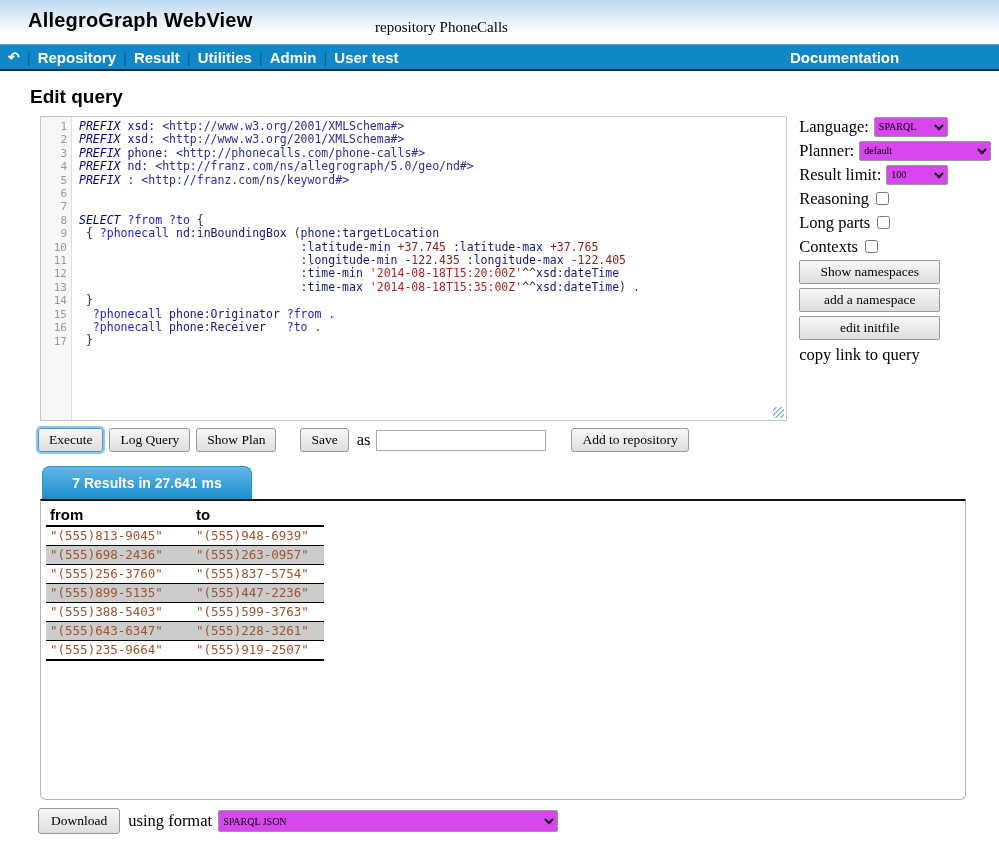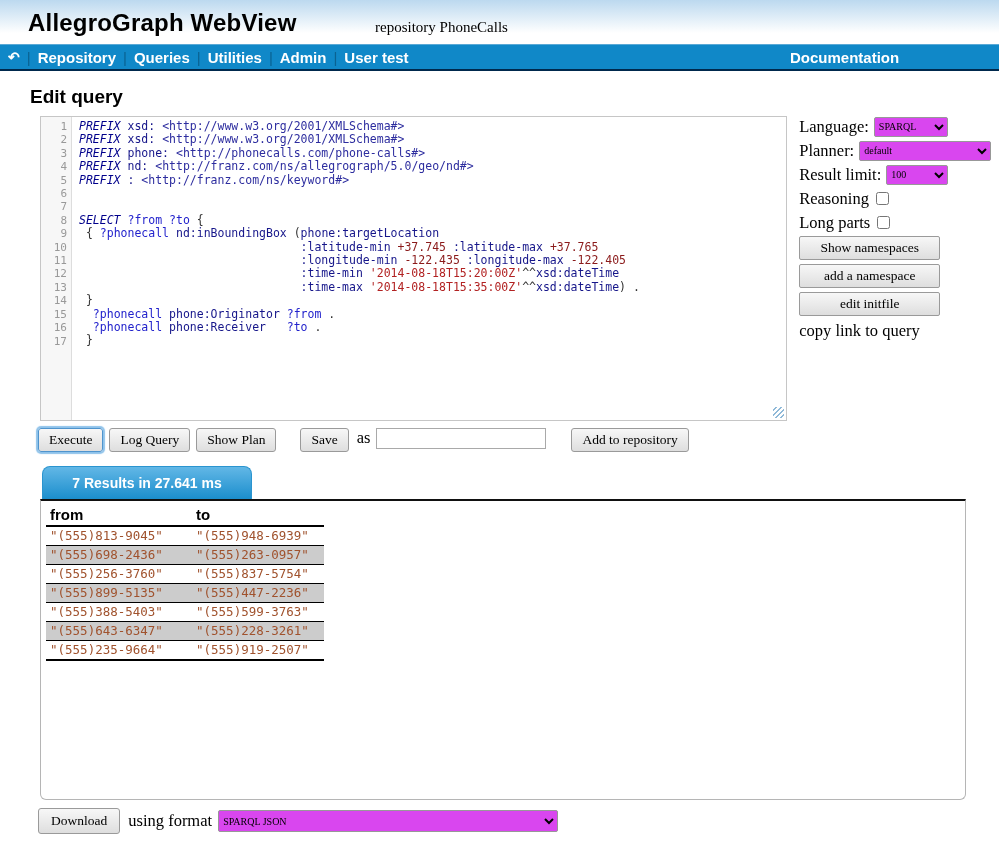--- a/index.html
+++ b/index.html
@@ -1,21 +1,21 @@
 <!DOCTYPE html>
 <html><head>
 <meta charset="utf-8">
 <style>
   * { margin:0; padding:0; box-sizing:border-box; }
   html,body { width:999px; height:848px; background:#fff; overflow:hidden;
               font-family:"Liberation Sans", sans-serif; }
 
   
   .header { height:44px; background:linear-gradient(#bcd9ef, #ffffff 75%); position:relative; }
-  .app-title { position:absolute; left:28px; top:9px; font-size:24px; font-weight:bold; color:#000;
+  .app-title { position:absolute; left:28px; top:9px; font-size:20px; font-weight:bold; color:#000;
                letter-spacing:0.2px; }
   .repo-label { position:absolute; left:375px; top:19px; font-family:"Liberation Serif", serif;
                 font-size:15px; color:#000; }
 
   
   .navbar { height:27px; background:#1088c8; border-top:1px solid #5aa9d6;
             border-bottom:2px solid #00294d; display:flex; align-items:center;
             color:#fff; font-weight:bold; font-size:15px; position:relative; }
   .navbar .back { margin-left:8px; font-size:14px; cursor:pointer; }
   .navbar .sep { color:#0a6292; font-weight:normal; margin:0 7px; }
@@ -58,21 +58,21 @@
   .sel-planner { width:132px; }
   .sel-limit { width:62px; }
   input[type=checkbox] { width:13px; height:13px; margin-left:2px; }
   .side-btn { display:block; width:141px; margin:0 0 4px 0; padding:3px 0; text-align:center;
               font-family:"Liberation Serif", serif; font-size:13.5px;
               background:linear-gradient(#f7f7f7,#dedede); border:1px solid #9a9a9a;
               border-radius:2px; cursor:pointer; }
   .copy-link { margin-top:5px; font-size:16.5px; cursor:pointer; }
 
   
-  .actions { margin:7px 0 0 38px; display:flex; align-items:flex-start; }
+  .actions { margin:7px 0 0 38px; display:flex; align-items:center; }
   .btn { font-family:"Liberation Serif", serif; font-size:13.5px; color:#000;
          background:linear-gradient(#f7f7f7,#dedede); border:1px solid #9a9a9a;
          border-radius:3px; padding:3px 10px; cursor:pointer; }
   .btn-execute { border-color:#4f94cd; box-shadow:0 0 1px 2px #8ec2ea; }
   .actions .btn { margin-right:6px; }
   .btn-save { margin-left:18px; }
   .as-label { font-family:"Liberation Serif", serif; font-size:16.5px; margin:0 6px 0 2px; }
   .save-name { width:170px; height:21px; border:1px solid #a9a9a9; }
   .btn-add { margin-left:25px; }
 
@@ -111,21 +111,21 @@
 <div class="header">
   <div class="app-title">AllegroGraph WebView</div>
   <div class="repo-label">repository PhoneCalls</div>
 </div>
 
 <div class="navbar">
   <span class="back">↶</span>
   <span class="sep">|</span>
   <span class="item">Repository</span>
   <span class="sep">|</span>
-  <span class="item">Queries</span>
+  <span class="item">Result</span>
   <span class="sep">|</span>
   <span class="item">Utilities</span>
   <span class="sep">|</span>
   <span class="item">Admin</span>
   <span class="sep">|</span>
   <span class="item">User test</span>
   <span class="item doc">Documentation</span>
 </div>
 
 <div class="page-heading">Edit query</div>
@@ -176,20 +176,24 @@
       </select>
     </div>
     <div class="opt-row">
       <label>Reasoning</label>
       <input type="checkbox" style="">
     </div>
     <div class="opt-row">
       <label>Long parts</label>
       <input type="checkbox" style="">
     </div>
+    <div class="opt-row">
+      <label>Contexts</label>
+      <input type="checkbox" style="">
+    </div>
     <button class="side-btn">Show namespaces</button>
     <button class="side-btn">add a namespace</button>
     <button class="side-btn">edit initfile</button>
     <div class="copy-link">copy link to query</div>
   </div>
 </div>
 
 <div class="actions">
   <button class="btn btn-execute">Execute</button>
   <button class="btn">Log Query</button>

